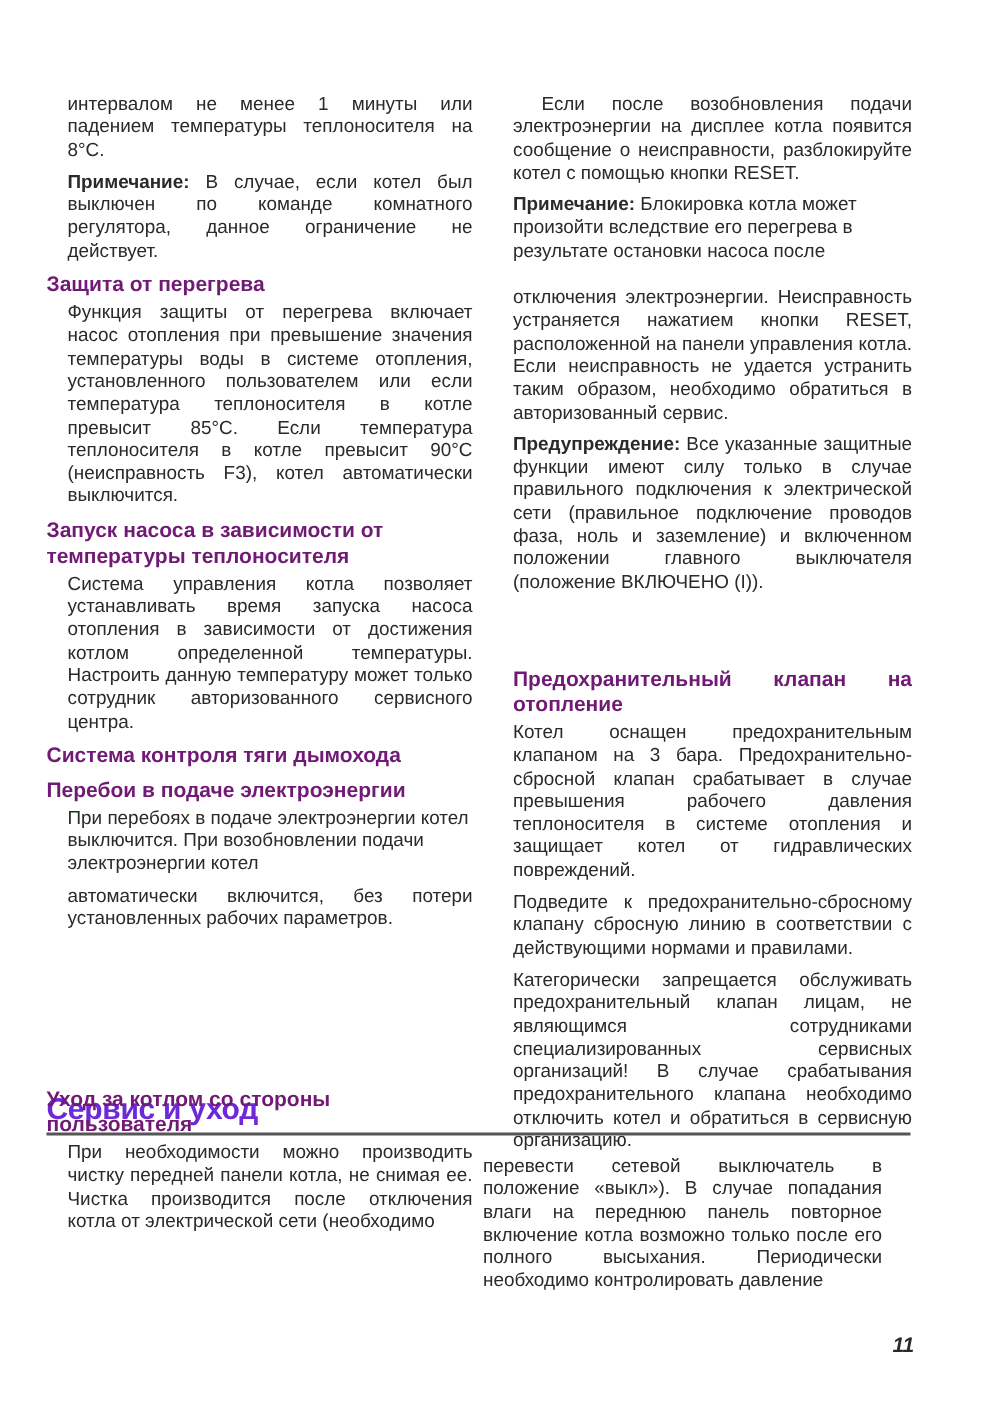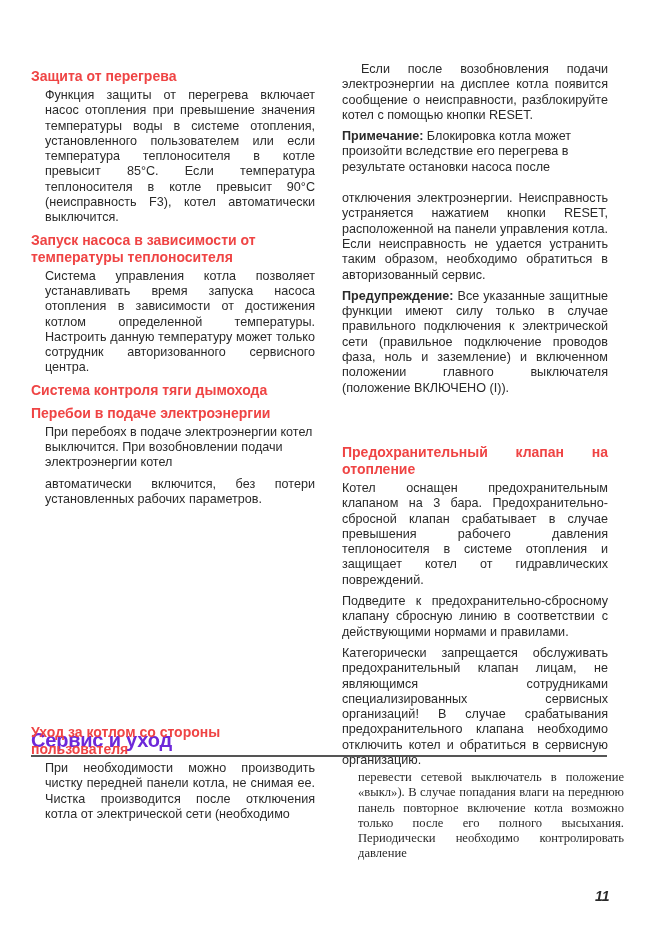--- a/index.html
+++ b/index.html
@@ -10,46 +10,50 @@
     .col {
       position: absolute;
       font-size: 12.6px; line-height: 15.3px;
     }
     .col-left { left: 31px; top: 62px; width: 284px; }
     .col-right { left: 342px; top: 62px; width: 266px; }
     .indent { padding-left: 14px; }
     p { margin: 0 0 6px 0; text-align: justify; }
     h3 {
       margin: 6px 0 3px 0; font-size: 14px; line-height: 17px;
-      font-weight: bold; color: #ef4444;
+      font-weight: bold; color: #701a75;
     }
     .col-right h3 { margin-left: -14px; }
     .col-right .indent { padding-left: 0; }
     b { font-weight: bold; }
     .first-indent { text-indent: 19px; }
     .section-title {
       position: absolute; left: 31px; top: 729px;
       font-size: 20px; font-weight: bold; color: #6d28d9; letter-spacing: -0.2px;
     }
     .section-rule {
       position: absolute; left: 31px; top: 755px; width: 576px; height: 2px; background: #555555;
     }
     .bottom-left { position: absolute; left: 31px; top: 724px; width: 284px; font-size: 12.6px; line-height: 15.3px; }
-    .bottom-right { position: absolute; left: 358px; top: 770px; width: 266px; font-size: 12.6px; line-height: 15.3px; font-family: Liberation Serif, serif; }
+    .bottom-right { position: absolute; left: 322px; top: 770px; width: 266px; font-size: 12.6px; line-height: 15.3px; }
     .bottom-left h3 { margin-top: 0; }
     .page-number {
       position: absolute; left: 595px; top: 888px;
       font-size: 14px; font-weight: bold; font-style: italic; color: #2a2a2a;
     }
     .heading-just { text-align: justify; text-align-last: justify; margin-top: 48px; }
   </style>
 </head>
 <body>
 
 <div class="col col-left">
+  <div class="indent">
+    <p>интервалом не менее 1 минуты или падением температуры теплоносителя на 8°C.</p>
+    <p><b>Примечание:</b><span> В случае, если котел был выключен по команде комнатного регулятора, данное ограничение не действует.</span></p>
+  </div>
 
   <h3>Защита от перегрева</h3>
   <div class="indent">
     <p>Функция защиты от перегрева включает насос отопления при превышение значения температуры воды в системе отопления, установленного пользователем или если температура теплоносителя в котле превысит 85°C. Если температура теплоносителя в котле превысит 90°C (неисправность F3), котел автоматически выключится.</p>
   </div>
 
   <h3>Запуск насоса в зависимости от температуры теплоносителя</h3>
   <div class="indent">
     <p>Система управления котла позволяет устанавливать время запуска насоса отопления в зависимости от достижения котлом определенной температуры. Настроить данную температуру может только сотрудник авторизованного сервисного центра.</p>
   </div>

